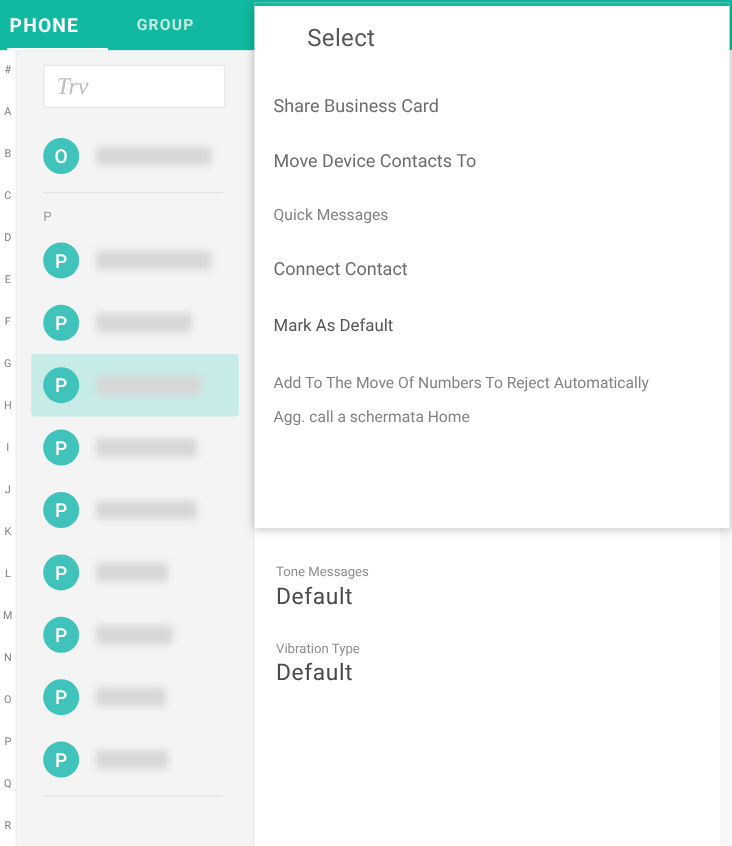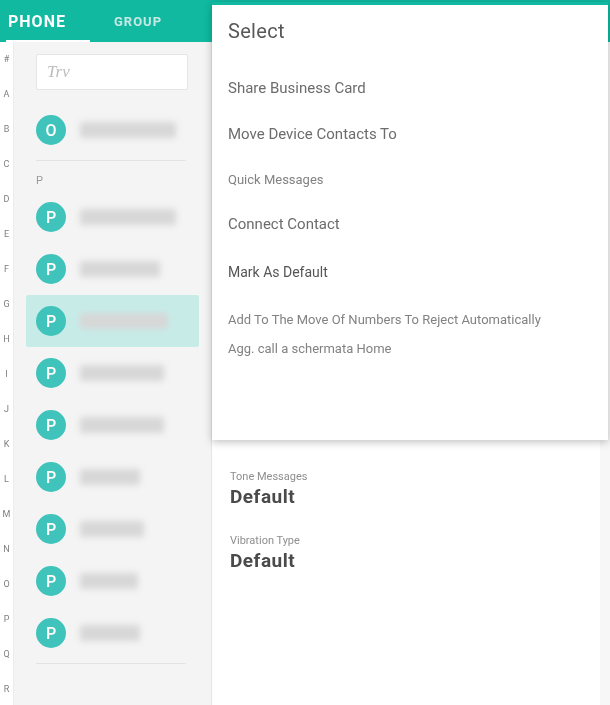--- a/index.html
+++ b/index.html
@@ -12,43 +12,43 @@
   .tab-small { font-size:13px; }
   .tab-underline { position:absolute; left:6px; top:40px; width:84px; height:2px; background:#fff; }
 
   
   .alpha-index { position:absolute; left:0; top:42px; width:14px; bottom:0; border-right:1px solid #ececec; background:#fff; z-index:1; }
   .alpha-index div { height:35px; line-height:35px; text-align:center; font-size:9px; color:#7e7e7e; cursor:pointer; }
 
   
   .contacts-col { position:absolute; left:14px; top:42px; width:198px; bottom:0; background:#f4f4f4; border-right:1px solid #e5e5e5; padding:12px 12px 0 22px; overflow:hidden; }
   .search-box { width:152px; height:36px; background:#fff; border:1px solid #e5e5e5; border-radius:2px; display:flex; align-items:center; padding:0 10px; margin-bottom:14px; }
-  .search-box span { color:#bdbdbd; font-size:17px; font-family:Georgia,serif; font-style:italic;text-align:right; }
+  .search-box span { color:#bdbdbd; font-size:20px; font-family:Georgia,serif; font-style:italic;text-align:right; }
 
   .contact-row { display:flex; align-items:center; height:52px; position:relative; }
   .contact-row.selected { background:#c7ece8; border-radius:2px; margin-left:-10px; padding-left:10px; }
   .avatar { width:30px; height:30px; border-radius:50%; background:#3fc3ba; color:#fff; display:flex; align-items:center; justify-content:center; font-size:16px; font-weight:500; margin-right:14px; flex-shrink:0; }
   .blur-name { width:90px; height:16px; background:#d7d7d7; filter:blur(3px); border-radius:2px; }
   .blur-name.w1{width:96px;} .blur-name.w2{width:80px;} .blur-name.w3{width:88px;}
   .blur-name.w4{width:84px;} .blur-name.w5{width:60px;} .blur-name.w6{width:64px;}
   .blur-name.w7{width:58px;} .blur-name.w8{width:60px;}
 
   .sep { height:1px; background:#e3e3e3; margin:4px 0 8px 0; width:150px; }
   .section-letter { font-size:11px; color:#9a9a9a; height:22px; display:flex; align-items:center; }
 
   
   .right-panel { position:absolute; left:212px; top:42px; right:0; bottom:0; background:#fff; padding:0 18px; }
   .info-block { margin-top:428px; }
   .info-label { font-size:11px; color:#8e8e8e; margin-bottom:2px; }
-  .info-value { font-size:19px; color:#4a4a4a; letter-spacing:.5px; margin-bottom:26px;font-weight:bold; }
+  .info-value { font-size:19px; color:#4a4a4a; letter-spacing:.5px; margin-bottom:26px; }
 
   
   .menu { position:absolute; left:212px; top:2px; right:2px; height:438px; background:#fff; box-shadow:0 2px 8px rgba(0,0,0,.25); z-index:5; overflow:hidden; border-top:3px solid #10b9a0; }
   .menu-inner { padding:14px 16px 0 16px; }
-  .menu-title { font-size:20px; color:#585858; margin-bottom:22px; letter-spacing:.3px; }
+  .menu-title { font-size:20px; color:#585858; margin-bottom:22px; letter-spacing:.3px;margin-left:28px; }
   .menu-item { font-size:15px; color:#6c6c6c; height:46px; display:flex; align-items:center; cursor:pointer; }
   .menu-item.small { font-size:13px; color:#828282; height:44px; }
   .menu-item.strong { font-size:14px; color:#555; height:50px; }
   .menu-item.cut { font-size:13px; color:#828282; height:30px; overflow:hidden; align-items:flex-start; }
 
   
   .scroll-track { position:absolute; right:0; top:42px; width:10px; bottom:0; background:#f7f7f7; }
 </style>
 </head>
 <body>

